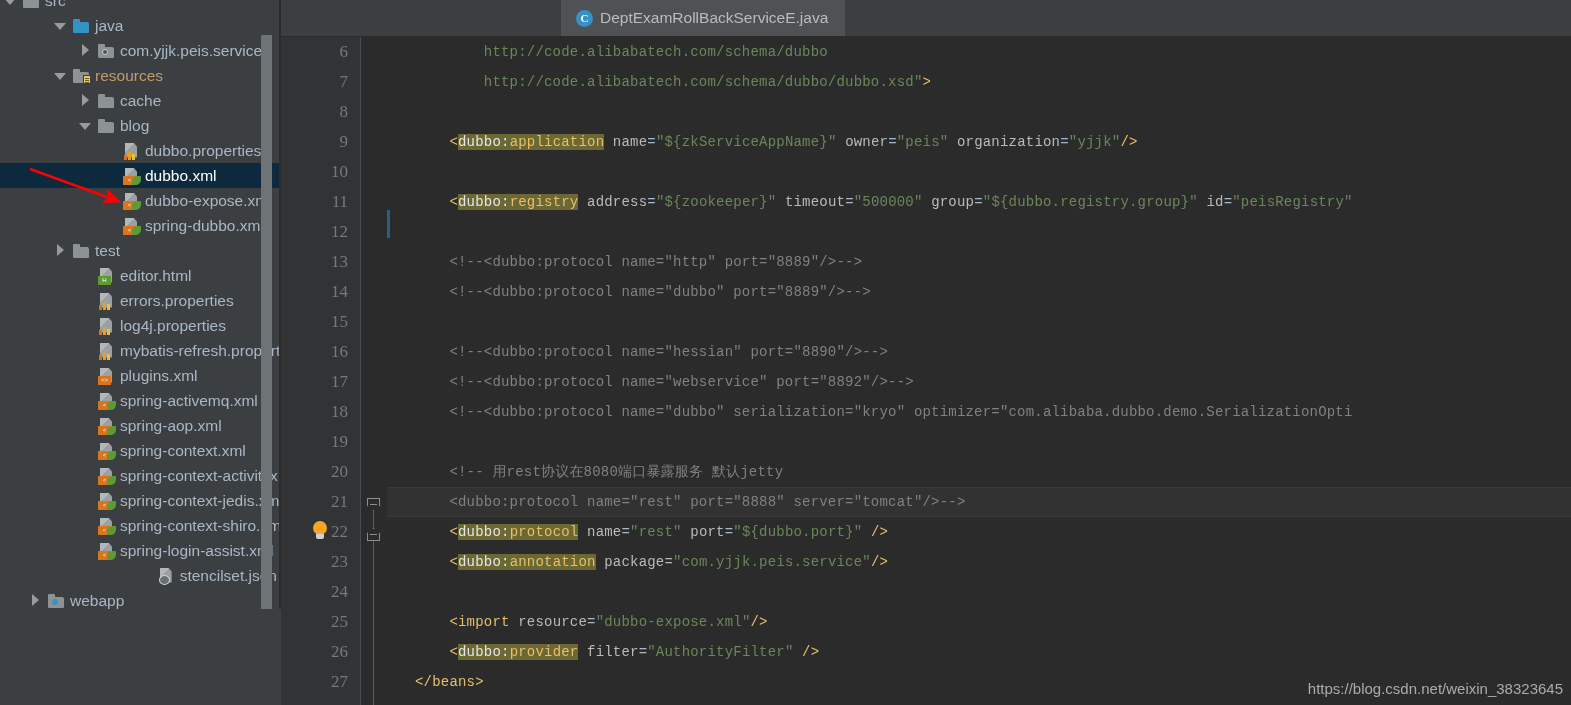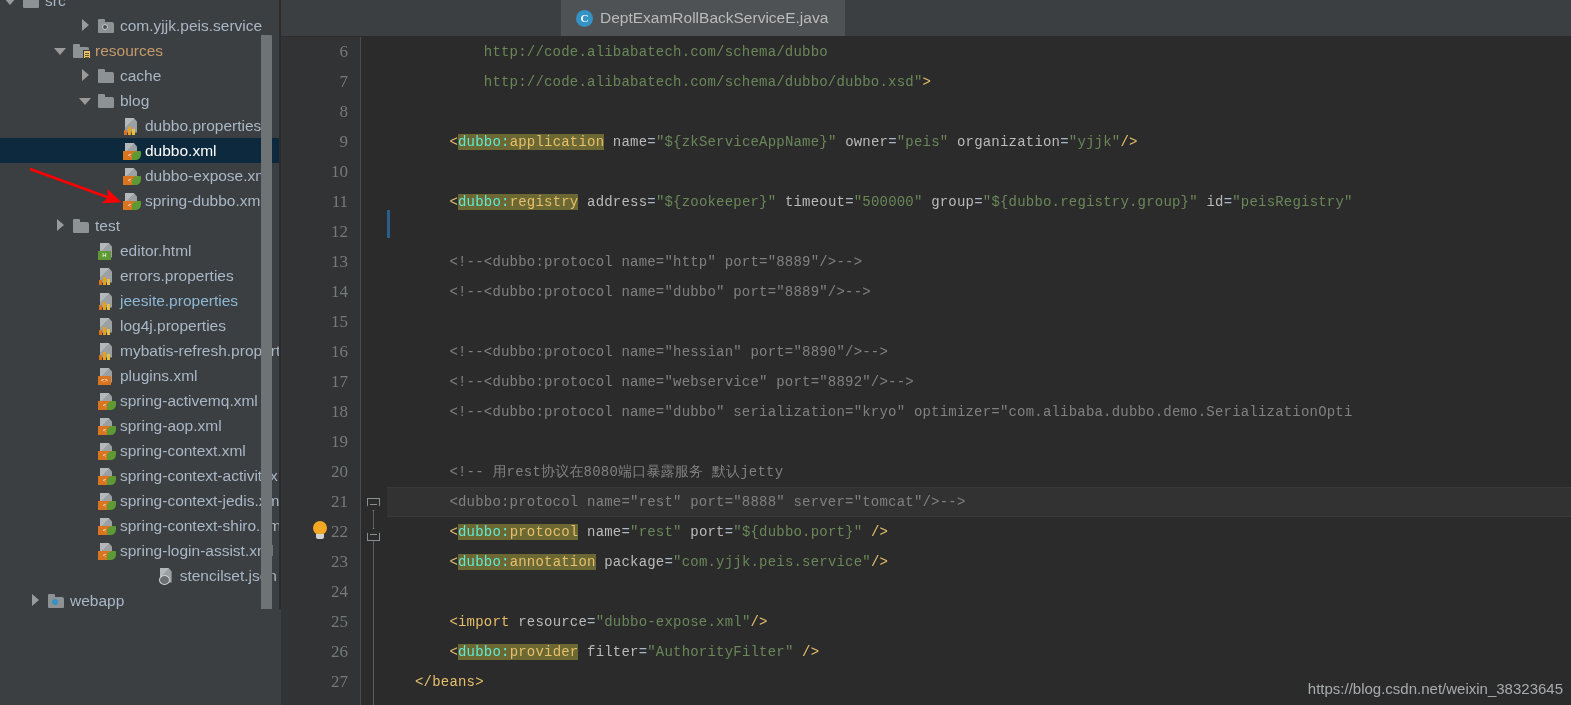--- a/index.html
+++ b/index.html
@@ -312,21 +312,21 @@
     color: #a9b7c6;
     letter-spacing: 0.2px;
   }
   .cl.caret {
     background: #323232;
     box-shadow: inset 0 1px 0 #3a3a3a, inset 0 -1px 0 #3a3a3a;
   }
   .t-brace  { color: #e8bf6a; }
   .t-tag    { color: #e8bf6a; }
   .t-tagsel { color: #e8bf6a; background: #6b6833; }
-  .t-nssel  { color: #5eead4; background: #6b6833; }
+  .t-nssel  { color: #e5e5e5; background: #6b6833; }
   .t-attr   { color: #bababa; }
   .t-eq     { color: #a9b7c6; }
   .t-str    { color: #6a8759; }
   .t-cmt    { color: #808080; }
   .t-plain  { color: #a9b7c6; }
 
   #line-marker {
     position: absolute;
     left: 0; top: 173px;
     width: 3px; height: 28px;
@@ -346,20 +346,25 @@
 <body>
 
 <div id="app">
 
   <div id="sidebar">
     <div id="tree-root">
         <div class="tree-row" style="padding-left: 4px; height: 25px; margin-top: -12px;">
           <span class="arrow down" style="margin-right: 6px;"></span>
           <span class="tree-icon ic-folder"></span>
           <span class="tree-label ">src</span>
+        </div>
+        <div class="tree-row" style="padding-left: 54px;">
+          <span class="arrow down" style="margin-right: 6px;"></span>
+          <span class="tree-icon ic-folder ic-folder-src"></span>
+          <span class="tree-label ">java</span>
         </div>
         <div class="tree-row" style="padding-left: 79px;">
           <span class="arrow right" style="margin-right: 6px;"></span>
           <span class="tree-icon ic-folder">
             <span class="badge-pkg"></span>
           </span>
           <span class="tree-label ">com.yjjk.peis.service</span>
         </div>
         <div class="tree-row" style="padding-left: 54px;">
           <span class="arrow down" style="margin-right: 6px;"></span>
@@ -432,31 +437,20 @@
         <div class="tree-row" style="padding-left: 79px;">
           <span class="arrow" style="margin-right: 6px;"></span>
           <span class="tree-icon ic-file">
             <span class="bars">
               <b></b>
               <b></b>
               <b></b>
             </span>
           </span>
           <span class="tree-label ">errors.properties</span>
-        </div>
-        <div class="tree-row" style="padding-left: 79px;">
-          <span class="arrow" style="margin-right: 6px;"></span>
-          <span class="tree-icon ic-file">
-            <span class="bars">
-              <b></b>
-              <b></b>
-              <b></b>
-            </span>
-          </span>
-          <span class="tree-label lightblue">jeesite.properties</span>
         </div>
         <div class="tree-row" style="padding-left: 79px;">
           <span class="arrow" style="margin-right: 6px;"></span>
           <span class="tree-icon ic-file">
             <span class="bars">
               <b></b>
               <b></b>
               <b></b>
             </span>
           </span>

